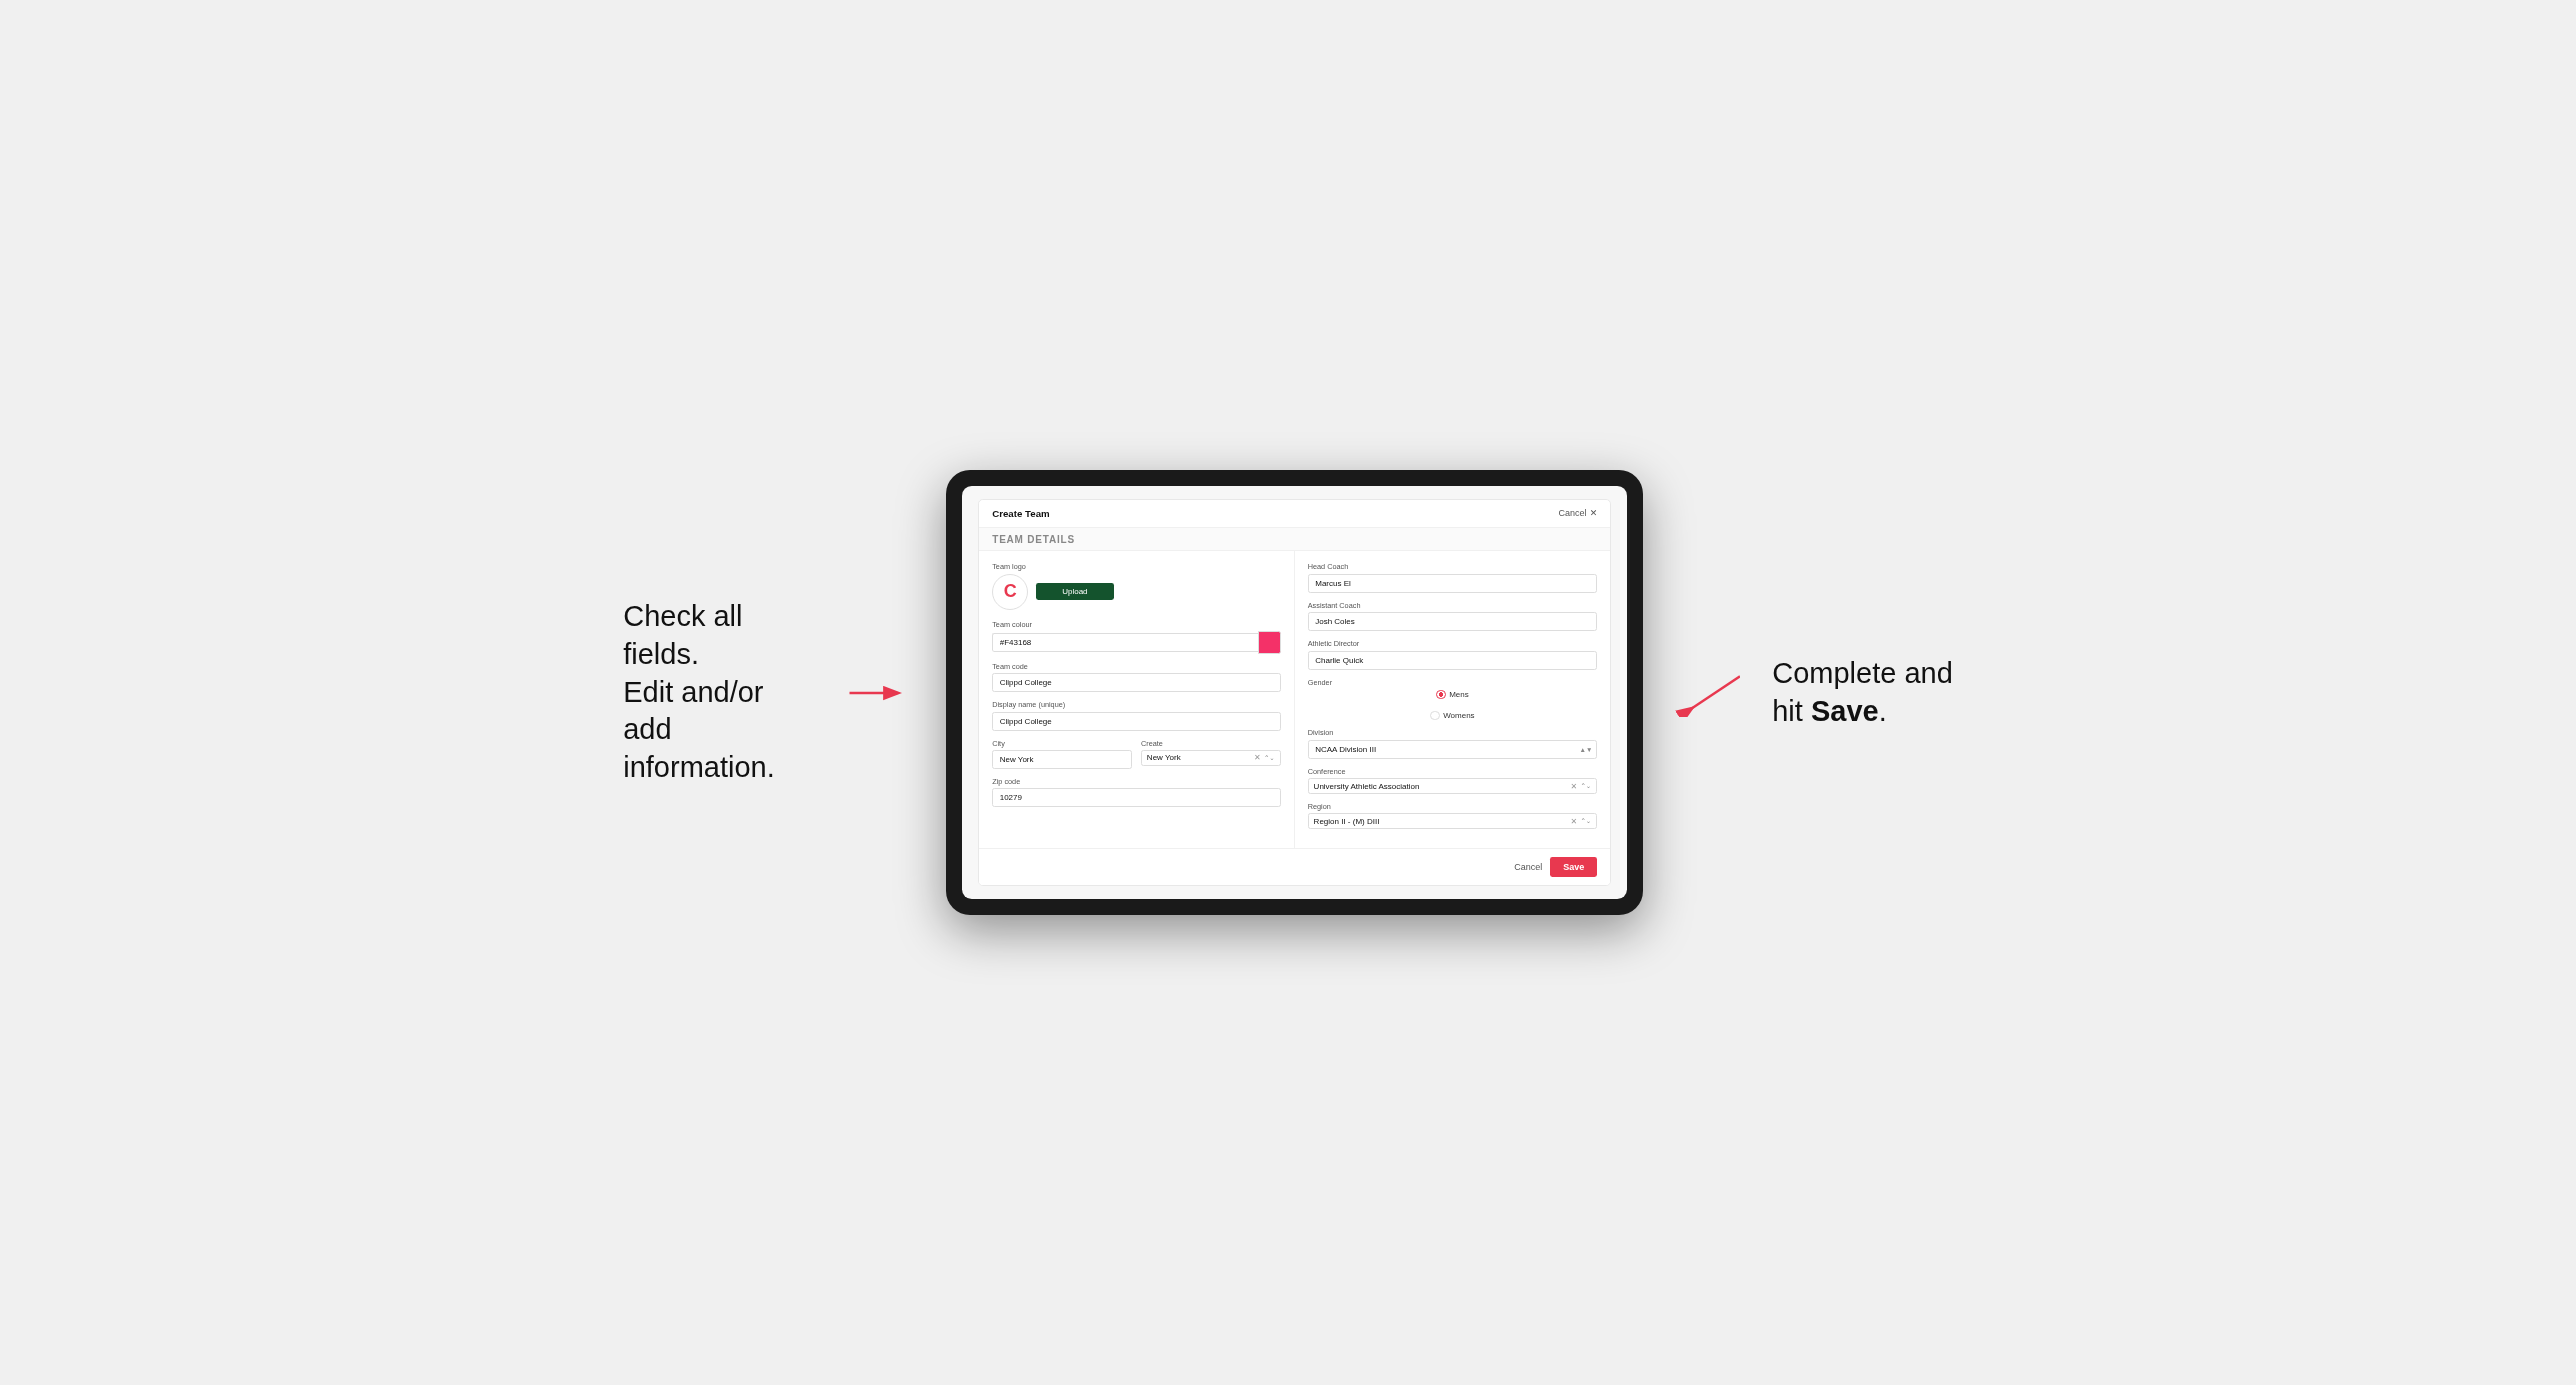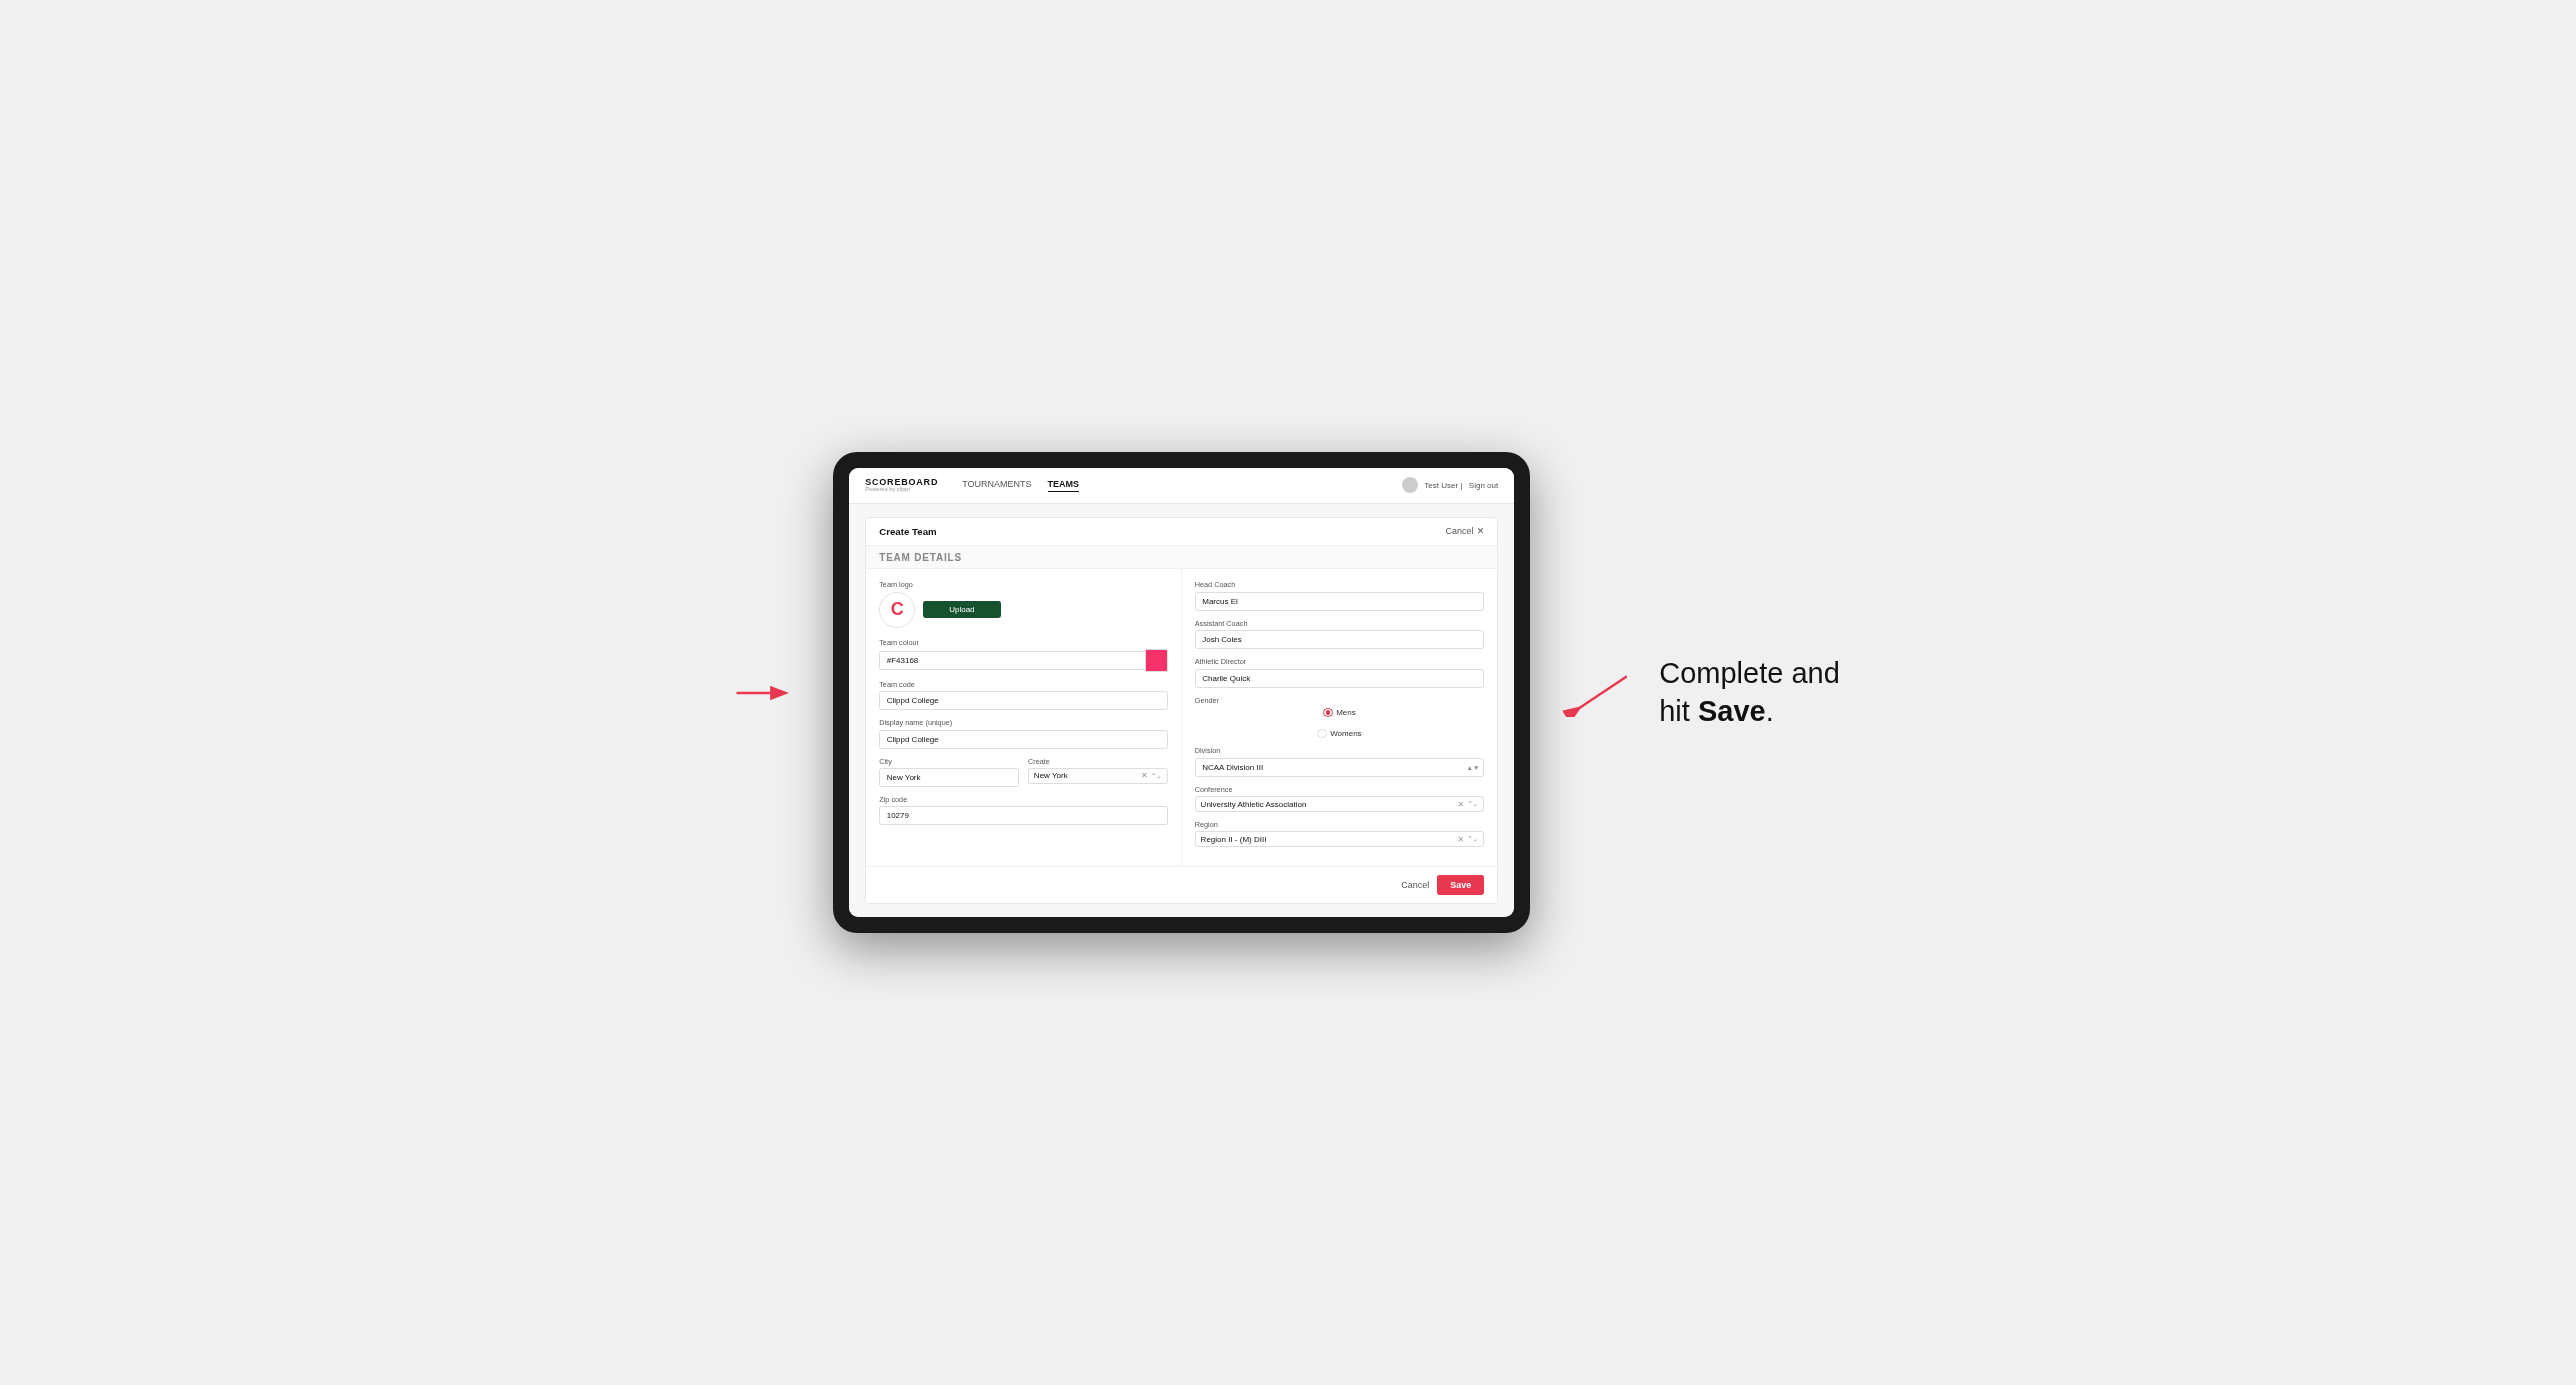--- a/index.html
+++ b/index.html
@@ -394,48 +394,38 @@
       font-size: 9px;
       font-weight: 600;
       cursor: pointer;
     }
   </style>
 </head>
 <body>
 
 <div class="page-wrapper">
 
+  <div class="left-annotation">
+    <span>Check all fields.</span><br>
+    <span>Edit and/or add</span><br>
+    <span>information.</span>
+  </div>
 
   <svg width="65" height="32" viewBox="0 0 80 40" style="flex-shrink:0;">
     <defs>
       <marker id="arrowhead-left" markerWidth="8" markerHeight="8" refX="6" refY="3" orient="auto">
         <polygon points="0 0, 8 3, 0 6" fill="#e8384f"></polygon>
       </marker>
     </defs>
     <line x1="0" y1="20" x2="60" y2="20" stroke="#e8384f" stroke-width="3" marker-end="url(#arrowhead-left)"></line>
   </svg>
 
   <div class="tablet-frame">
     <div class="tablet-screen">
 
-      <div class="navbar">
-        <div class="brand">
-          <span class="brand-name">SCOREBOARD</span>
-          <span class="brand-sub">Powered by clippt</span>
-        </div>
-        <div class="nav-links">
-          <span class="nav-link">TOURNAMENTS</span>
-          <span class="nav-link active">TEAMS</span>
-        </div>
-        <div class="nav-right">
-          <div class="user-avatar"></div>
-          <span>Test User |</span>
-          <span style="cursor:pointer; color:#555;">Sign out</span>
-        </div>
-      </div>
 
       <div class="main-content">
         <div class="form-card">
 
           <div class="form-header">
             <span class="form-title">Create Team</span>
             <div class="cancel-btn-top">
               <span>Cancel</span>
               <span>✕</span>
             </div>

